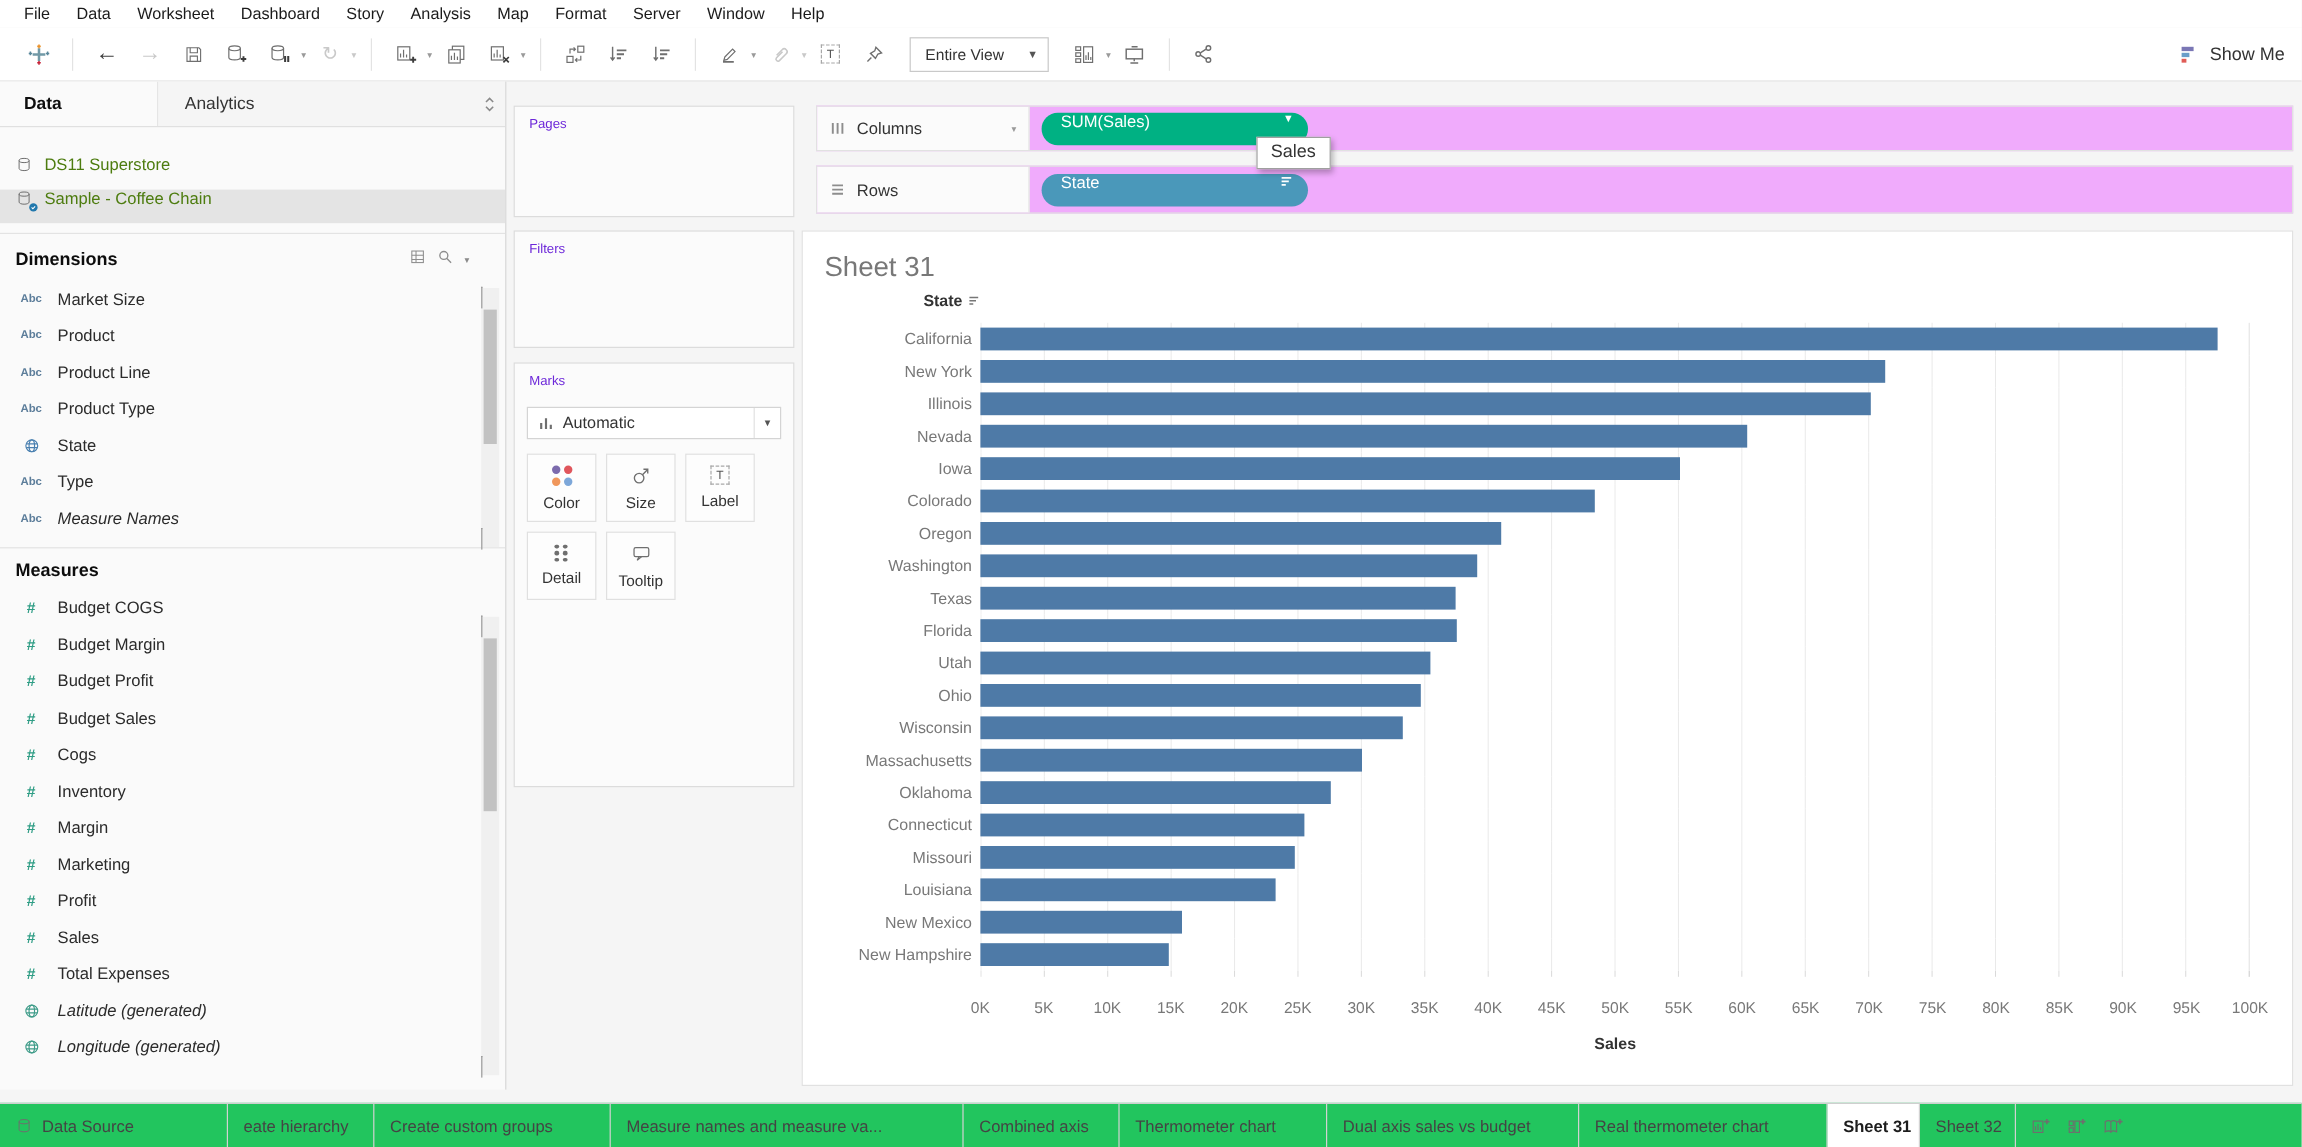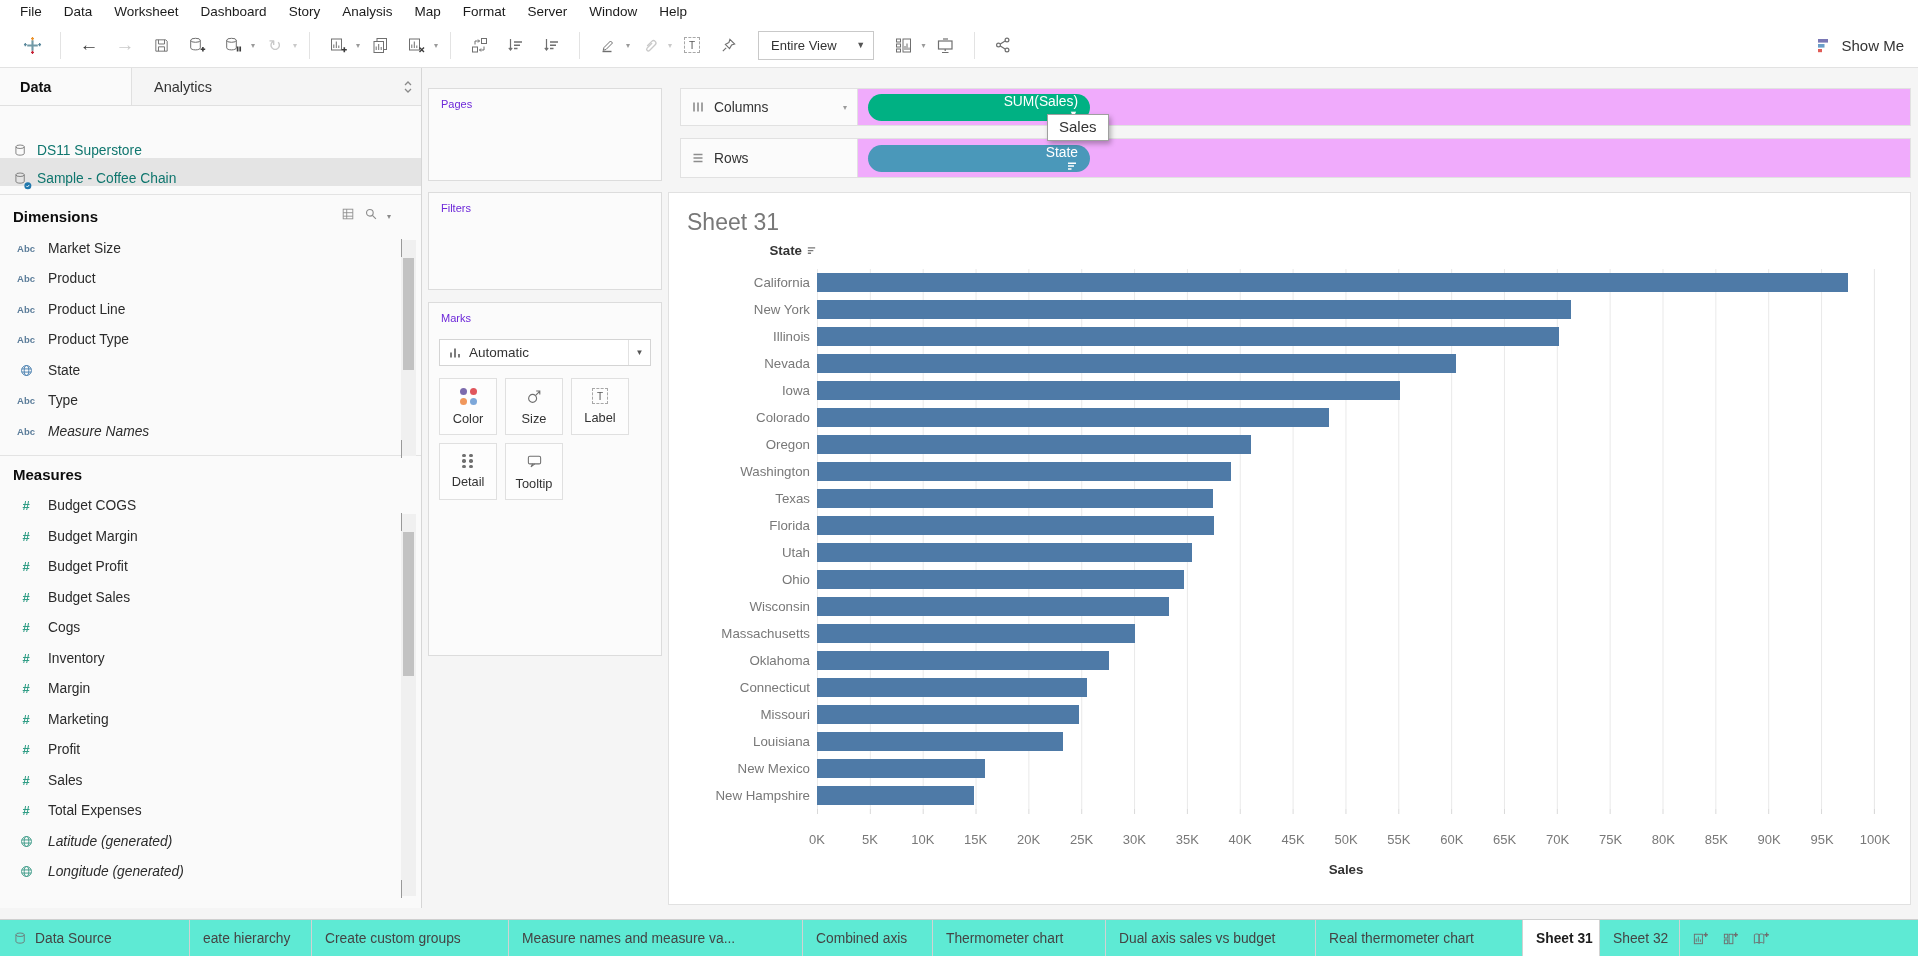--- a/index.html
+++ b/index.html
@@ -31,22 +31,22 @@
   .sidebar { position:absolute; left:0; top:68px; width:422px; height:840px;
     background:#fafafa; border-right:1px solid #d6d6d6; overflow:hidden; }
   .side-tabs { height:38px; display:flex; border-bottom:1px solid #e0e0e0; }
   .side-tab-data { width:132px; display:flex; align-items:center; padding-left:20px;
     font-size:14.5px; font-weight:bold; color:#0f0f0f; background:#fafafa;
     border-right:1px solid #e0e0e0; }
   .side-tab-analytics { flex:1; display:flex; align-items:center; padding-left:22px;
     font-size:14.5px; color:#333; background:#f5f5f5; }
   .pane-ctl { width:26px; display:flex; align-items:center; justify-content:center; background:#f5f5f5; }
   .ds-list { padding-top:24px; }
-  .ds-row { height:28px; display:flex; align-items:flex-end; padding-left:13px; gap:9px;
-    font-size:13.8px; color:#0f766e; }
+  .ds-row { height:28px; display:flex; align-items:flex-start; padding-left:13px; gap:9px;
+    font-size:13.8px; color:#4d7c0f; }
   .ds-row.selected { background:#e4e4e4; }
   .side-divider { border-top:1px solid #e3e3e3; margin-top:8px; }
   .pane-header { display:flex; align-items:center; padding:12px 14px 8px 13px; }
   .pane-title { font-weight:bold; font-size:15px; color:#0d0d0d; flex:1; }
   .pane-header-icons { display:flex; gap:9px; align-items:center; margin-right:16px; }
   .field-row { height:30.5px; display:flex; align-items:center; padding-left:13px; gap:9px;
     font-size:13.8px; color:#2b2b2b; white-space:nowrap; }
   .f-icon { width:26px; display:flex; justify-content:center; flex:none; }
   .icon-abc { color:#5c7d9a; font-size:9.5px; font-weight:bold; }
   .icon-num { color:#2f9d85; font-size:13px; font-weight:bold; }
@@ -78,22 +78,22 @@
   .tbox { width:16px; height:16px; border:1px dashed #a8a8a8; color:#555; font-size:10px;
     display:flex; align-items:center; justify-content:center; }
   
   .shelf { position:absolute; left:668px; right:7px; background:#f0abfc; border:1px solid #e1e1e1;
     display:flex; align-items:center;margin-left:12px; }
   .shelf-cols { top:88px; height:38px; }
   .shelf-rows { top:138px; height:40px; }
   .shelf-label-box { width:177px; height:100%; background:#fbfbfb; border-right:1px solid #e1e1e1;
     display:flex; align-items:center; padding:0 10px; gap:9px; font-size:13.8px; color:#333; flex:none; }
   .slb-caret { margin-left:auto; color:#9a9a9a; font-size:8px; }
-  .pill { height:27px; border-radius:14px; display:flex; align-items:flex-end; color:#fff;
-    font-size:13.8px; margin-left:10px; width:222px; padding:0 12px 0 16px;flex-direction:column; }
+  .pill { height:27px; border-radius:14px; display:flex; align-items:flex-start; color:#fff;
+    font-size:13.8px; margin-left:10px; width:222px; padding:0 12px 0 16px; }
   .pill-green { background:#00b183; }
   .pill-blue { background:#4a98ba; }
   .pcaret { margin-left:auto; font-size:9px; color:#fff; }
   .psort { margin-left:auto; display:flex; }
   .hover-tip { position:absolute; left:1047px; top:114px; background:#fff; border:1px solid #9f9f9f;
     box-shadow:2px 3px 5px rgba(0,0,0,.28); padding:3px 11px 5px; font-size:15px; color:#333; z-index:9; }
   
   .chart-card { position:absolute; left:668px; top:192px; right:7px; height:713px;
     background:#fff; border:1px solid #e1e1e1; }
   .chart-title { position:absolute; left:18px; top:16px; font-size:23px; color:#787878; }
@@ -110,21 +110,21 @@
   .crow-bar { position:absolute; left:0; top:4px; height:19px; }
   .axis-ticksrow { display:flex; height:5px; }
   .axis-spacer { width:148px; flex:none; }
   .axis-tickmarks { flex:1; background-image:linear-gradient(to right,#d9d9d9 1px,transparent 1px);
     background-size:5% 100%; border-right:1px solid #d9d9d9; }
   .axis-labels { position:relative; height:18px; margin-top:18px; margin-left:148px; margin-right:0; }
   .axis-label { position:absolute; transform:translateX(-50%); font-size:13px; color:#787878; white-space:nowrap; }
   .axis-title { margin-left:148px; text-align:center; margin-top:12px; font-weight:bold;
     font-size:13.3px; color:#333; }
   
-  .tabbar { position:absolute; left:0; bottom:0; right:0; height:37px; background:#5eead4;
+  .tabbar { position:absolute; left:0; bottom:0; right:0; height:37px; background:#22c55e;
     border-top:1px solid #cfcfcf; display:flex; align-items:stretch; }
   .tab { border-right:1px solid #d2d2d2; display:flex; align-items:center; padding:0 13px;
     font-size:13.8px; color:#444; white-space:nowrap; overflow:hidden; flex:none; gap:7px; }
   .tab.active { background:#fff; font-weight:bold; color:#1d1d1d; }
   .tab-new-icons { display:flex; align-items:center; gap:6px; padding:0 8px; }
   .tni { width:24px; height:26px; display:flex; align-items:center; justify-content:center; }
 </style>
 </head>
 <body>
 

